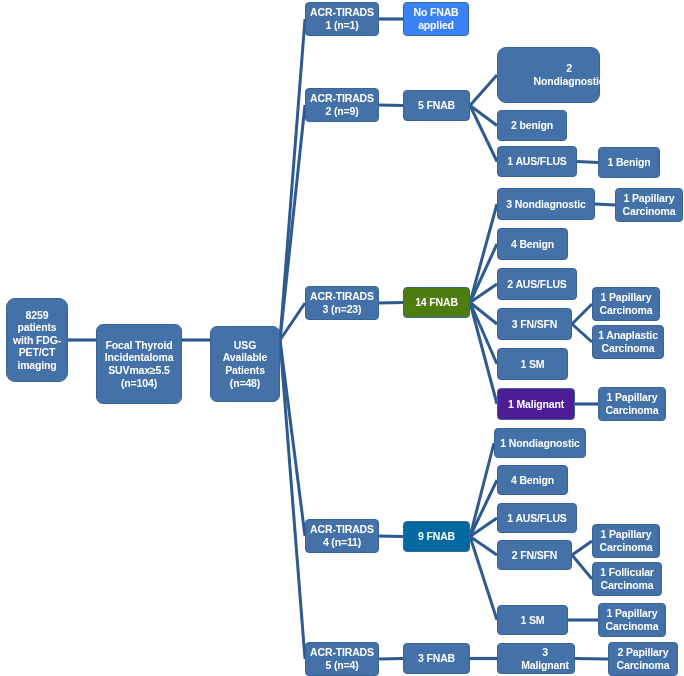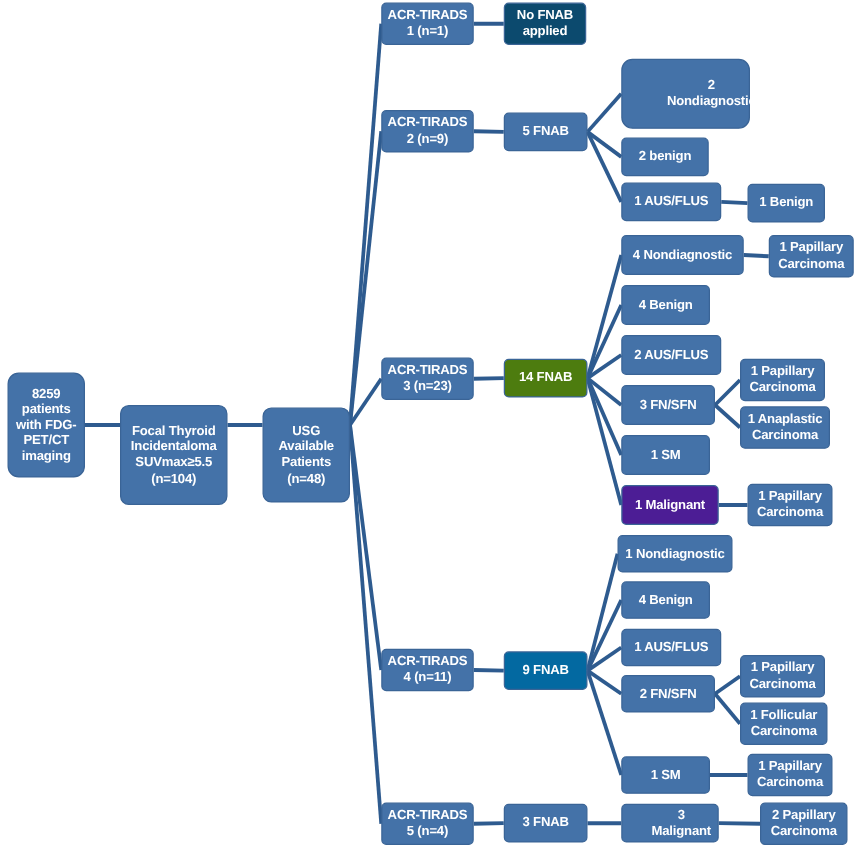--- a/index.html
+++ b/index.html
@@ -105,31 +105,31 @@
       <div class="node" style="left: 305px; top: 2px; width: 74px; height: 34px; background: rgb(68, 114, 168); border-color: rgb(58, 100, 150); color: rgb(255, 255, 255);">ACR-TIRADS
 1 (n=1)</div>
       <div class="node" style="left: 305px; top: 88px; width: 74px; height: 34px; background: rgb(68, 114, 168); border-color: rgb(58, 100, 150); color: rgb(255, 255, 255);">ACR-TIRADS
 2 (n=9)</div>
       <div class="node" style="left: 305px; top: 286px; width: 74px; height: 34px; background: rgb(68, 114, 168); border-color: rgb(58, 100, 150); color: rgb(255, 255, 255);">ACR-TIRADS
 3 (n=23)</div>
       <div class="node" style="left: 305px; top: 519px; width: 74px; height: 34px; background: rgb(68, 114, 168); border-color: rgb(58, 100, 150); color: rgb(255, 255, 255);">ACR-TIRADS
 4 (n=11)</div>
       <div class="node" style="left: 305px; top: 642px; width: 74px; height: 34px; background: rgb(68, 114, 168); border-color: rgb(58, 100, 150); color: rgb(255, 255, 255);">ACR-TIRADS
 5 (n=4)</div>
-      <div class="node" style="left: 403px; top: 2px; width: 66px; height: 34px; background: #0c4a6e; border-color: rgb(58, 100, 150); color: rgb(255, 255, 255);">No FNAB
+      <div class="node" style="left: 403px; top: 2px; width: 66px; height: 34px; background: #3b82f6; border-color: rgb(58, 100, 150); color: rgb(255, 255, 255);">No FNAB
 applied</div>
       <div class="node" style="left: 403px; top: 90px; width: 67px; height: 31px; background: rgb(68, 114, 168); border-color: rgb(58, 100, 150); color: rgb(255, 255, 255);">5 FNAB</div>
       <div class="node" style="left: 403px; top: 287px; width: 67px; height: 31px; background: #4d7c0f; border-color: rgb(58, 100, 150); color: rgb(255, 255, 255);">14 FNAB</div>
       <div class="node" style="left: 403px; top: 521px; width: 67px; height: 31px; background: #0369a1; border-color: rgb(58, 100, 150); color: rgb(255, 255, 255); text-align: right;">9 FNAB</div>
       <div class="node" style="left: 403px; top: 643px; width: 67px; height: 31px; background: rgb(68, 114, 168); border-color: rgb(58, 100, 150); color: rgb(255, 255, 255);">3 FNAB</div>
       <div class="node big-round" style="left: 497px; top: 47px; width: 103px; height: 56px; background: rgb(68, 114, 168); border-color: rgb(58, 100, 150); color: rgb(255, 255, 255); padding-left: 43px;">2 Nondiagnostic</div>
       <div class="node" style="left: 497px; top: 110px; width: 70px; height: 31px; background: rgb(68, 114, 168); border-color: rgb(58, 100, 150); color: rgb(255, 255, 255);">2 benign</div>
       <div class="node" style="left: 497px; top: 146px; width: 80px; height: 31px; background: rgb(68, 114, 168); border-color: rgb(58, 100, 150); color: rgb(255, 255, 255);">1 AUS/FLUS</div>
       <div class="node" style="left: 598px; top: 147px; width: 62px; height: 31px; background: rgb(68, 114, 168); border-color: rgb(58, 100, 150); color: rgb(255, 255, 255);">1 Benign</div>
-      <div class="node" style="left: 497px; top: 188px; width: 98px; height: 32px; background: rgb(68, 114, 168); border-color: rgb(58, 100, 150); color: rgb(255, 255, 255);">4 Nondiagnostic</div>
+      <div class="node" style="left: 497px; top: 188px; width: 98px; height: 32px; background: rgb(68, 114, 168); border-color: rgb(58, 100, 150); color: rgb(255, 255, 255);">3 Nondiagnostic</div>
       <div class="node" style="left: 615px; top: 188px; width: 68px; height: 34px; background: rgb(68, 114, 168); border-color: rgb(58, 100, 150); color: rgb(255, 255, 255);">1 Papillary
 Carcinoma</div>
       <div class="node" style="left: 497px; top: 228px; width: 71px; height: 32px; background: rgb(68, 114, 168); border-color: rgb(58, 100, 150); color: rgb(255, 255, 255);">4 Benign</div>
       <div class="node" style="left: 497px; top: 268px; width: 80px; height: 32px; background: rgb(68, 114, 168); border-color: rgb(58, 100, 150); color: rgb(255, 255, 255);">2 AUS/FLUS</div>
       <div class="node" style="left: 497px; top: 308px; width: 75px; height: 32px; background: rgb(68, 114, 168); border-color: rgb(58, 100, 150); color: rgb(255, 255, 255);">3 FN/SFN</div>
       <div class="node" style="left: 592px; top: 287px; width: 68px; height: 34px; background: rgb(68, 114, 168); border-color: rgb(58, 100, 150); color: rgb(255, 255, 255);">1 Papillary
 Carcinoma</div>
       <div class="node" style="left: 592px; top: 325px; width: 72px; height: 34px; background: rgb(68, 114, 168); border-color: rgb(58, 100, 150); color: rgb(255, 255, 255);">1 Anaplastic
 Carcinoma</div>
       <div class="node" style="left: 497px; top: 348px; width: 71px; height: 32px; background: rgb(68, 114, 168); border-color: rgb(58, 100, 150); color: rgb(255, 255, 255);">1 SM</div>

